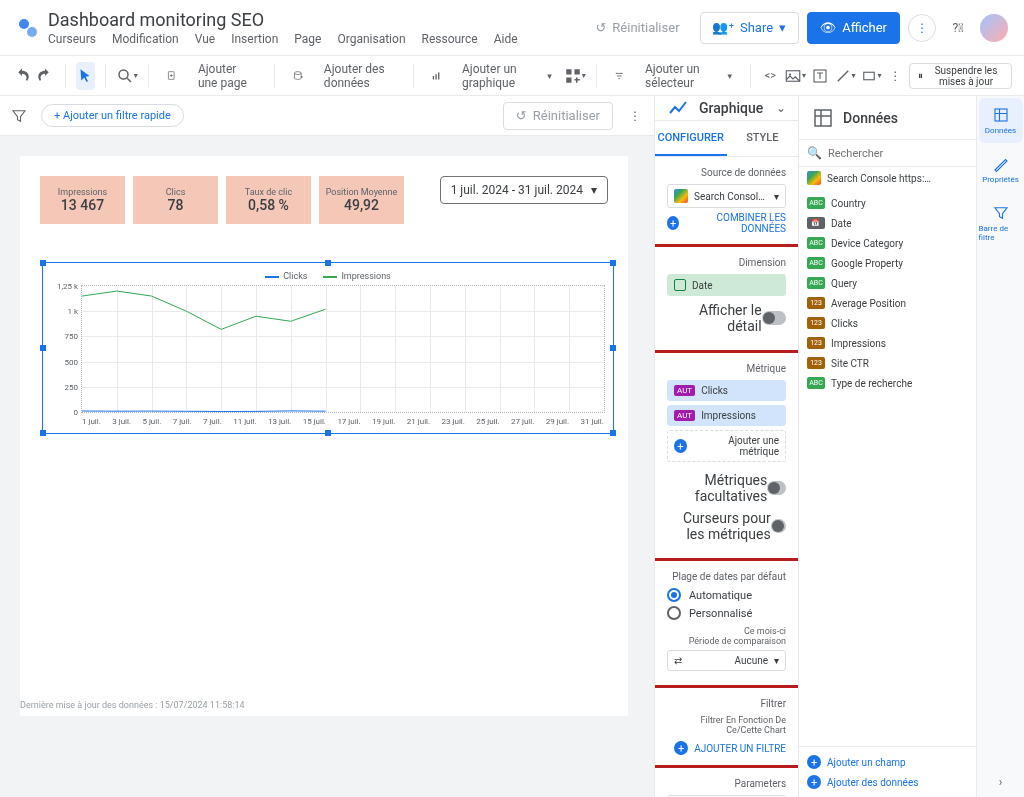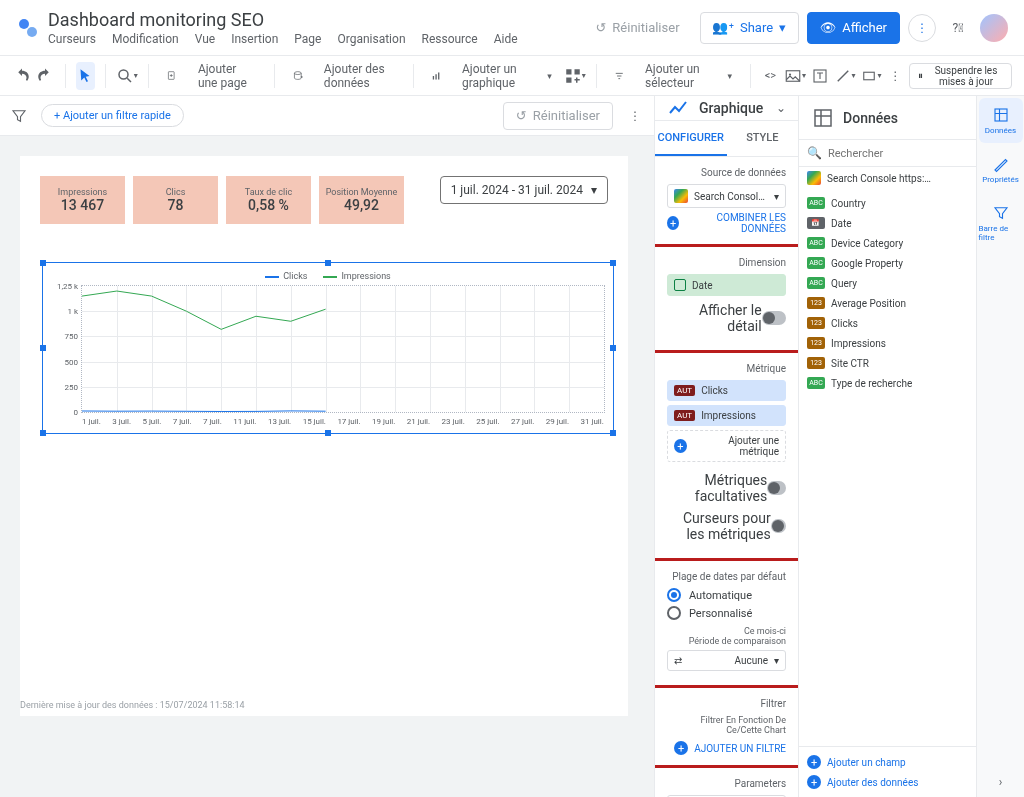--- a/index.html
+++ b/index.html
@@ -54,21 +54,21 @@
 .tabs { display: flex; border-bottom: 1px solid #e8eaed; }
 .tab { flex: 1; text-align: center; padding: 10px 0; font-size: 11px; font-weight: 500; color: #5f6368; cursor: pointer; }
 .tab.active { color: #1a73e8; border-bottom: 2px solid #1a73e8; }
 .section { padding: 10px 12px; border-bottom: 3px solid #b91c1c; text-align: right; }
 .sec-label { font-size: 10px; color: #5f6368; margin-bottom: 6px; }
 .chip { display: flex; align-items: center; gap: 6px; background: #fff; border: 1px solid #dadce0; border-radius: 3px; padding: 4px 6px; font-size: 10px; margin-bottom: 4px; }
 .chip.green { background: #ceead6; border-color: #ceead6; }
 .chip.blue { background: #d2e3fc; border-color: #d2e3fc; }
 .chip.dotted { border: 1px dashed #dadce0; background: #fff; }
 .chip .badge { font-size: 8px; background: #5f6368; color: #fff; border-radius: 2px; padding: 1px 3px; }
-.chip.blue .badge { background: #7f1d1d; }
+.chip.blue .badge { background: #a21caf; }
 .link-blue { color: #1a73e8; font-size: 10px; display: inline-flex; align-items: center; gap: 6px; cursor: pointer; }
 .plus-circle { width: 14px; height: 14px; border-radius: 50%; background: #1a73e8; color: #fff; display: inline-flex; align-items: center; justify-content: center; font-size: 11px; line-height: 1; }
 .toggle-row { display: flex; align-items: center; justify-content: space-between; font-size: 14px; margin: 6px 0; }
 .toggle { width: 26px; height: 14px; border-radius: 7px; background: #bdc1c6; position: relative; }
 .toggle::after { content: ""; position: absolute; width: 12px; height: 12px; border-radius: 50%; background: #5f6368; top: 1px; left: 1px; }
 .radio { width: 14px; height: 14px; border: 2px solid #1a73e8; border-radius: 50%; display: inline-flex; align-items: center; justify-content: center; margin-right: 8px; }
 .radio.sel::after { content: ""; width: 6px; height: 6px; background: #1a73e8; border-radius: 50%; }
 .radio.unsel { border-color: #5f6368; }
 .radio-row { display: flex; align-items: center; font-size: 11px; margin: 4px 0; }
 

